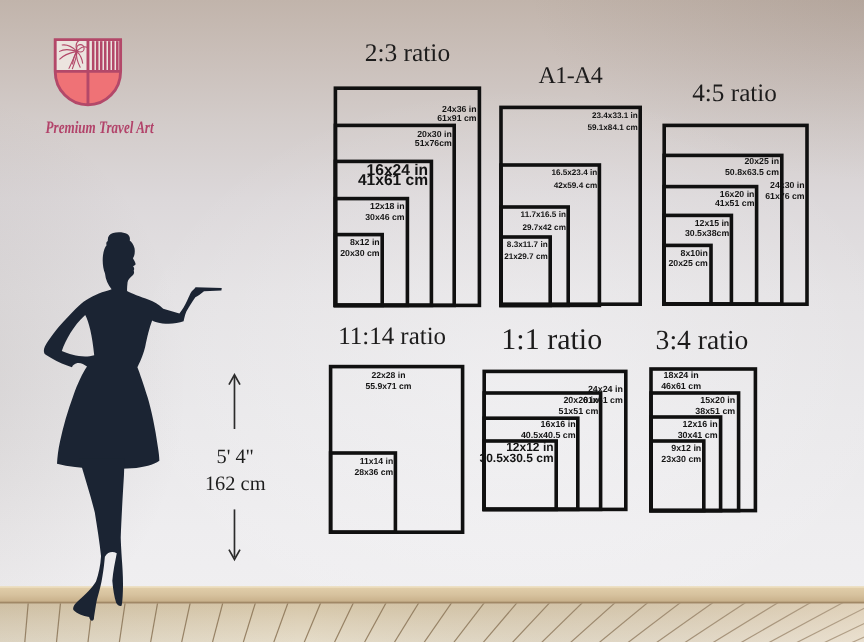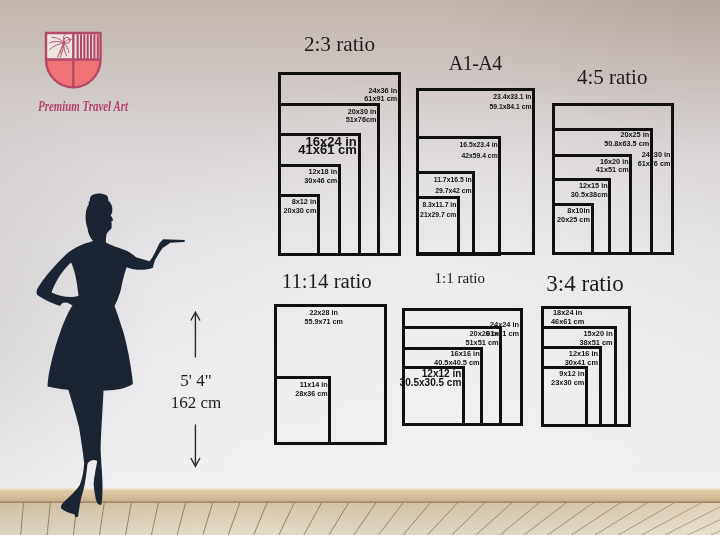--- a/index.html
+++ b/index.html
@@ -247,21 +247,21 @@
 <div class="title" style="left:236.8px;top:271.3px;font-size:20.8px;letter-spacing:0px;">11:14 ratio</div>
 
 <div class="box" style="left:274.2px;top:304.4px;width:113.3px;height:140.6px;"></div>
 
 <div class="box" style="left:274.2px;top:375.7px;width:57.3px;height:69.3px;"></div>
 
 <div class="lbl" style="left:263.7px;top:308.4px;width:120px;font-size:7.2px;line-height:9.0px;text-align:center;">22x28 in<br>55.9x71 cm</div>
 
 <div class="lbl" style="left:207.7px;top:379.7px;width:120px;font-size:7.2px;line-height:9.0px;">11x14 in<br>28x36 cm</div>
 
-<div class="title" style="left:369.8px;top:271.2px;font-size:15px;letter-spacing:0px;">1:1 ratio</div>
+<div class="title" style="left:369.8px;top:271.2px;font-size:25px;letter-spacing:0px;">1:1 ratio</div>
 
 <div class="box" style="left:402.3px;top:307.6px;width:120.6px;height:118.6px;"></div>
 
 <div class="box" style="left:402.3px;top:326.0px;width:100.2px;height:100.2px;"></div>
 
 <div class="box" style="left:402.3px;top:346.7px;width:81.2px;height:79.5px;"></div>
 
 <div class="box" style="left:402.3px;top:366.4px;width:62.8px;height:59.8px;"></div>
 
 <div class="lbl" style="left:399.1px;top:310.2px;width:120px;font-size:7.4px;line-height:9.0px;margin-top:10px;">24x24 in<br>61x61 cm</div>

